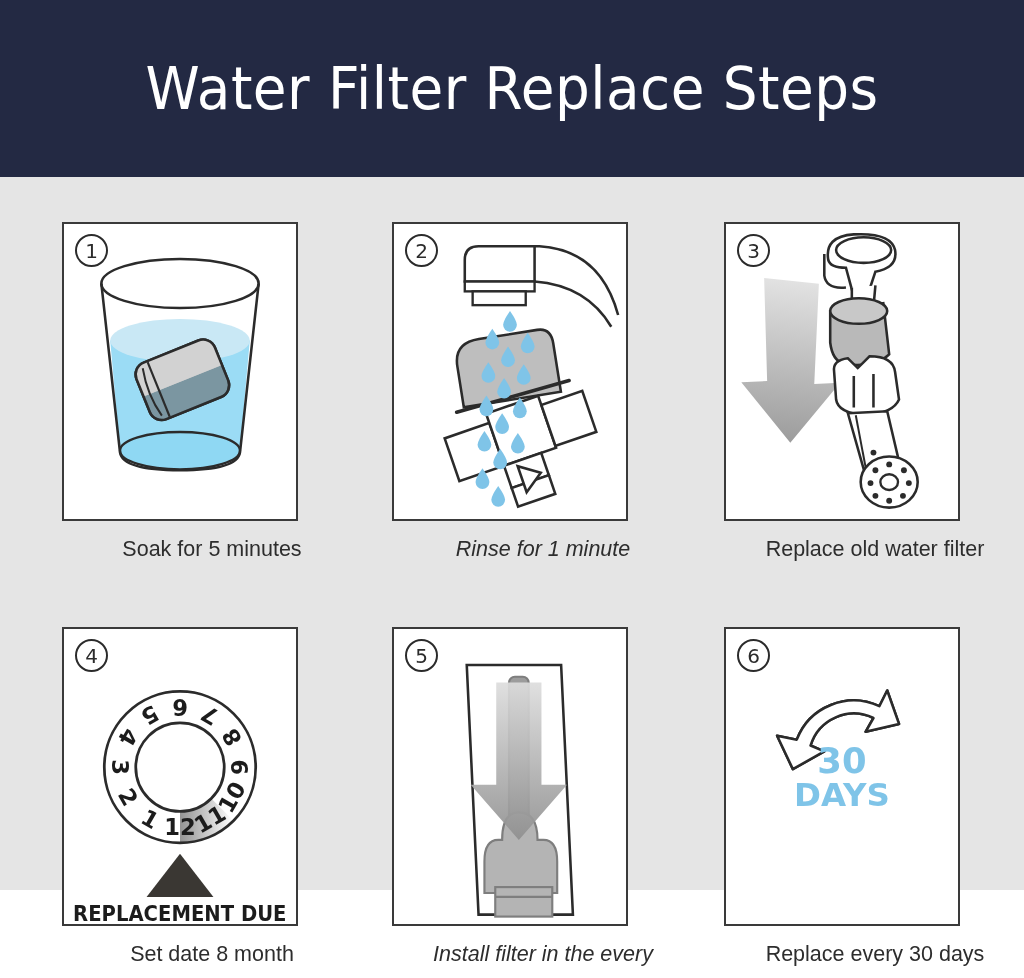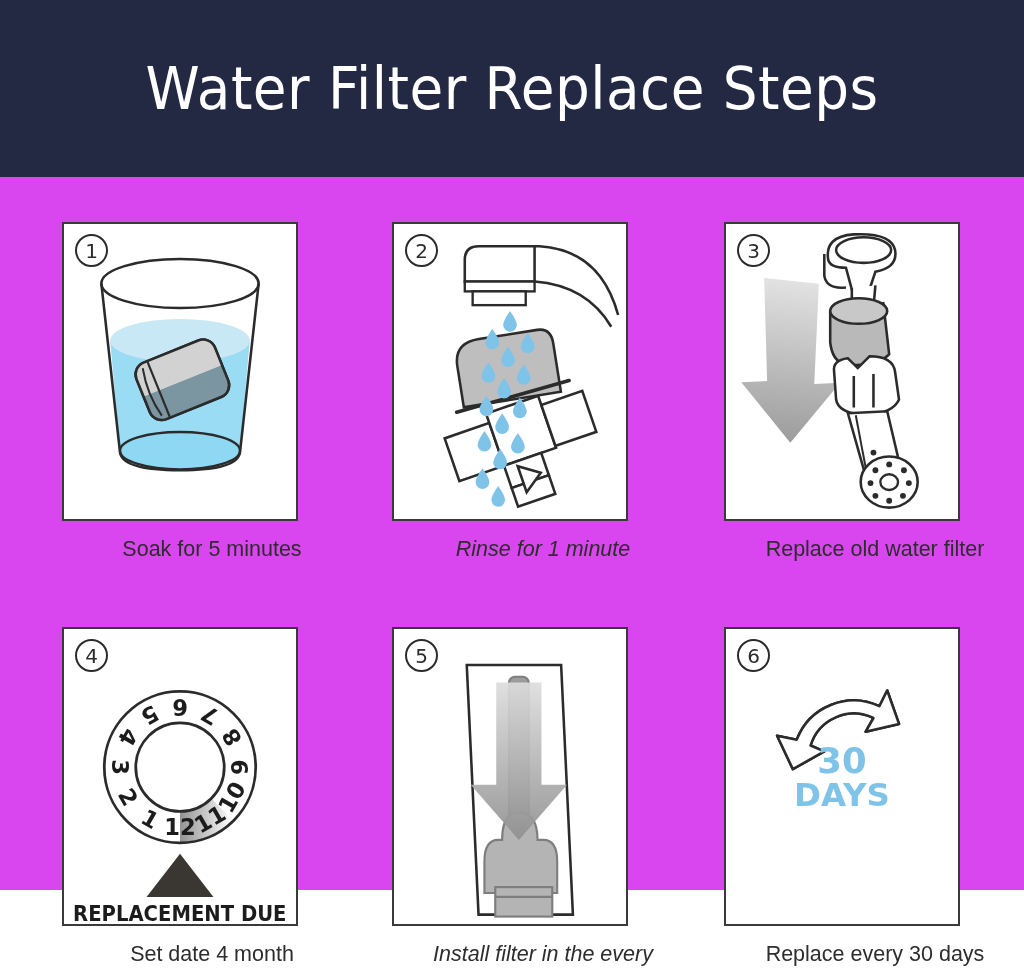--- a/index.html
+++ b/index.html
@@ -2,21 +2,21 @@
 <html><head>
 <meta charset="utf-8">
 <style>
   * { box-sizing: border-box; margin: 0; padding: 0; }
   html, body {
     width: 1024px; height: 978px;
     background: #ffffff;
     font-family: "Liberation Sans", sans-serif;
     overflow: hidden;
   }
-  #page { position: relative; width: 1024px; height: 890px; background: #d946ef; }
+  #page { position: relative; width: 1024px; height: 890px; background: #e5e5e5; }
 
   
   .banner {
     position: absolute; left: 0; top: 0;
     width: 1024px; height: 177px;
     background: #232943;
     display: flex; align-items: center; justify-content: center;
   }
   .banner-title {
     color: #ffffff;
@@ -251,21 +251,21 @@
               <text x="170.83" y="170.50" dominant-baseline="central" transform="rotate(-60.00 170.83 170.50)">10</text>
               <text x="148.50" y="192.83" dominant-baseline="central" transform="rotate(-30.00 148.50 192.83)">11</text>
               <text x="118.00" y="201.00" dominant-baseline="central" transform="rotate(0.00 118.00 201.00)">12</text>
             </g>
 
           <path d="M118,228 L152,272 L84,272 Z" fill="#3A3733"></path>
 
           <text x="118" y="296" text-anchor="middle" font-family="'DejaVu Sans', sans-serif" font-size="21" font-weight="bold" fill="#1c1c1c" transform="scale(0.95 1) translate(6 0)">REPLACEMENT DUE</text>
         </svg>
       </div>
-      <div class="caption">Set date 4 month</div>
+      <div class="caption">Set date 8 month</div>
     </div>
 
     <div class="cell c1 r1">
       <div class="panel">
         <div class="step-num">5</div>
         <svg class="art" viewBox="0 0 236 299">
           <defs>
             <linearGradient id="arrow5" x1="0" y1="0" x2="0" y2="1">
               <stop offset="0%" stop-color="#DDDDDD"></stop>
               <stop offset="100%" stop-color="#8F8F8F"></stop>

